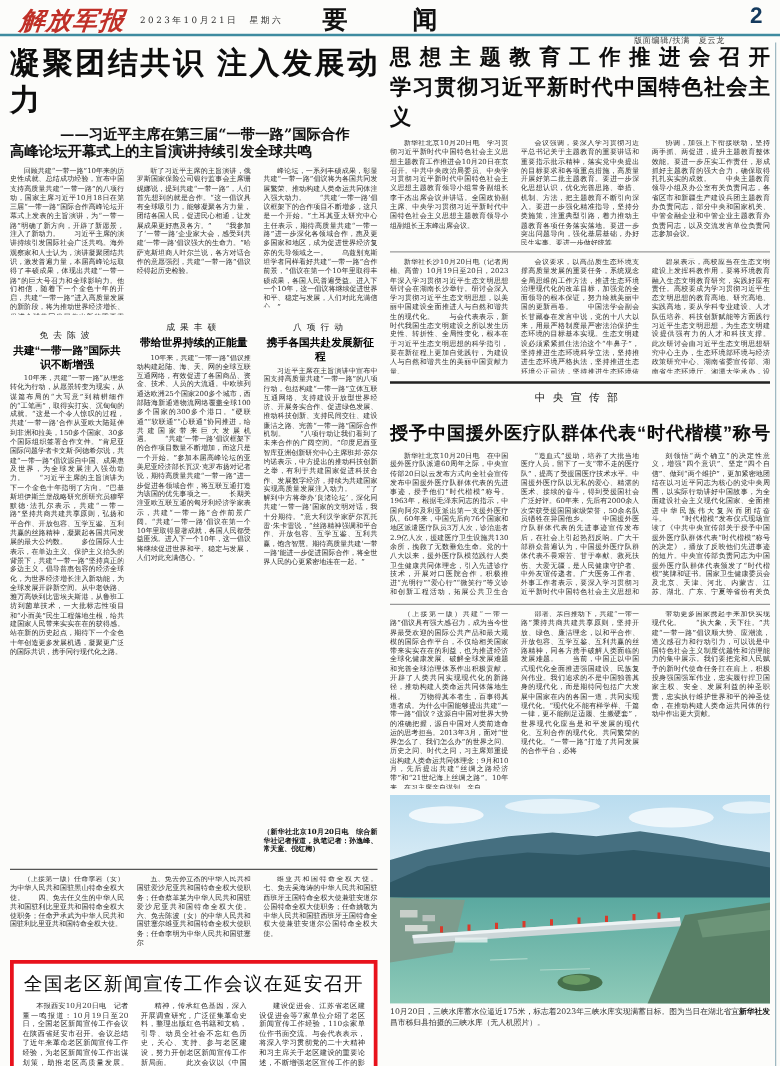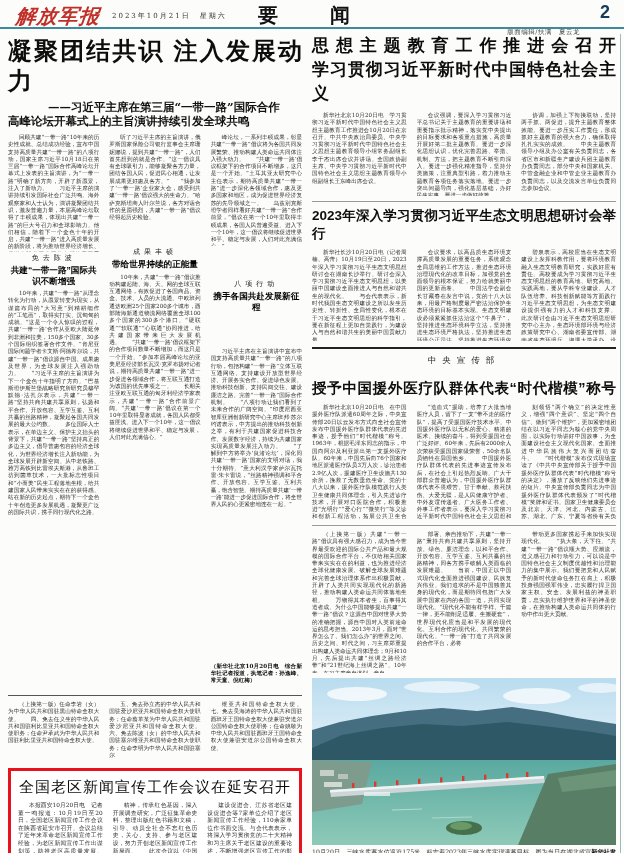--- a/index.html
+++ b/index.html
@@ -25,21 +25,21 @@
   .body-txt{font-size:5.6px;line-height:7.3px;text-align:justify;color:#2d2d2d;
             text-indent:11px;overflow:hidden;margin:0;}
   .clip{overflow:hidden;}
   
   .region-left{position:absolute;left:8px;top:34px;width:294px;}
   .h1{font-family:"Liberation Sans",sans-serif;font-weight:bold;font-size:24px;line-height:30px;
       color:#0d0d0d;text-align:justify;text-align-last:justify;margin:2px 0 4px 0;}
   .sub1{font-weight:bold;font-size:11.5px;line-height:14px;color:#111;}
   .sub1 .l1{padding-left:40px;}
   .lead-body{height:556px;margin-top:6px;}
-  .subhead{text-align:center;margin:1px 0 4px 0;}
+  .subhead{text-align:center;margin:11px 0 4px 0;}
   .subhead .kick{font-size:7px;letter-spacing:4px;color:#222;margin-bottom:2px;}
   .subhead .tt{font-family:"Liberation Sans",sans-serif;font-weight:bold;font-size:8.6px;line-height:10.5px;color:#000;}
   .endnote{font-size:5.6px;line-height:7.3px;font-weight:bold;text-align:justify;margin-top:2px;color:#111;}
   .cont-left{margin-top:4px;height:60px;}
   
   .redbox{position:relative;margin-top:7px;border:3px solid #e8121c;height:104px;padding:4px 7px 8px 7px;background:#fff;}
   .redbox-h{font-family:"Liberation Sans",sans-serif;font-weight:normal;font-size:15px;letter-spacing:1px;
             text-align:center;color:#0d0d0d;margin:3px 0 5px 0;}
   .redbox .body-txt{font-size:5.8px;line-height:7.6px;}
   
@@ -89,21 +89,21 @@
         <p class="body-txt clip" style="flex:1;">10年来，共建“一带一路”从理念转化为行动，从愿景转变为现实，从谋篇布局的“大写意”到精耕细作的“工笔画”，取得实打实、沉甸甸的成就。“这是一个令人惊叹的过程，共建‘一带一路’合作从亚欧大陆延伸到非洲和拉美，150多个国家、30多个国际组织签署合作文件。”肯尼亚国际问题学者卡文斯·阿德希尔说，共建“一带一路”倡议源自中国、成果惠及世界，为全球发展注入强劲动力。　　“习近平主席的主旨演讲为下一个金色十年指明了方向。”巴基斯坦伊斯兰堡战略研究所研究员穆罕默德·法扎尔表示，共建“一带一路”坚持共商共建共享原则，弘扬和平合作、开放包容、互学互鉴、互利共赢的丝路精神，凝聚起各国共同发展的最大公约数。　　多位国际人士表示，在单边主义、保护主义抬头的背景下，共建“一带一路”坚持真正的多边主义，倡导普惠包容的经济全球化，为世界经济增长注入新动能，为全球发展开辟新空间。从中老铁路、雅万高铁到比雷埃夫斯港，从鲁班工坊到菌草技术，一大批标志性项目和“小而美”民生工程落地生根，给共建国家人民带来实实在在的获得感。站在新的历史起点，期待下一个金色十年创造更多发展机遇，凝聚更广泛的国际共识，携手同行现代化之路。</p>
       </div>
       <div class="col" style="display:flex;flex-direction:column;">
         <p class="body-txt clip" style="height:112px;">听了习近平主席的主旨演讲，俄罗斯国家保险公司银行监事会主席珊妮娜说，提到共建“一带一路”，人们首先想到的就是合作。“这一倡议具有全球吸引力，能够凝聚各方力量，团结各国人民，促进民心相通，让发展成果更好惠及各方。”　　“我参加了‘一带一路’企业家大会，感受到共建‘一带一路’倡议强大的生命力。”哈萨克斯坦商人叶尔兰说，各方对话合作的意愿强烈，共建“一带一路”倡议经得起历史检验。</p>
         <div class="subhead">
           <div class="kick">成果丰硕</div>
           <div class="tt">带给世界持续的正能量</div>
         </div>
         <p class="body-txt clip" style="flex:1;">10年来，共建“一带一路”倡议推动构建起陆、海、天、网的全球互联互通网络，有效促进了各国商品、资金、技术、人员的大流通。中欧班列通达欧洲25个国家200多个城市，西部陆海新通道物流网络覆盖全球100多个国家的300多个港口。“硬联通”“软联通”“心联通”协同推进，给共建国家带来巨大发展机遇。　　“共建‘一带一路’倡议框架下的合作项目数量不断增加，而这只是一个开始。”参加本届高峰论坛的亚美尼亚经济部长瓦汉·克罗布扬对记者说，期待高质量共建“一带一路”进一步促进各领域合作，将互联互通打造为该国的优先事项之一。　　长期关注亚欧互联互通的匈牙利经济学家表示，共建“一带一路”合作前景广阔。“共建‘一带一路’倡议在第一个10年里取得显著成就，各国人民都受益匪浅。进入下一个10年，这一倡议将继续促进世界和平、稳定与发展，人们对此充满信心。”</p>
       </div>
-      <div class="col" style="display:flex;flex-direction:column;gap:32px;">
+      <div class="col" style="display:flex;flex-direction:column;">
         <p class="body-txt clip" style="height:112px;">峰论坛，一系列丰硕成果，彰显共建“一带一路”倡议将为各国共同发展繁荣、推动构建人类命运共同体注入强大动力。　　“共建‘一带一路’倡议框架下的合作项目不断增多，这只是一个开始。”土耳其亚太研究中心主任表示，期待高质量共建“一带一路”进一步深化各领域合作，惠及更多国家和地区，成为促进世界经济复苏的先导领域之一。　　乌兹别克斯坦学者同样看好共建“一带一路”合作前景，“倡议在第一个10年里取得丰硕成果，各国人民普遍受益。进入下一个10年，这一倡议将继续促进世界和平、稳定与发展，人们对此充满信心。”</p>
         <div class="subhead">
           <div class="kick">八项行动</div>
           <div class="tt">携手各国共赴发展新征程</div>
         </div>
         <p class="body-txt clip" style="flex:1;">习近平主席在主旨演讲中宣布中国支持高质量共建“一带一路”的八项行动，包括构建“一带一路”立体互联互通网络、支持建设开放型世界经济、开展务实合作、促进绿色发展、推动科技创新、支持民间交往、建设廉洁之路、完善“一带一路”国际合作机制。　　“八项行动让我们看到了未来合作的广阔空间。”印度尼西亚智库亚洲创新研究中心主席班邦·苏尔约诺表示，中方提出的推动科技创新之举，有利于共建国家促进科技合作、发展数字经济，持续为共建国家实现高质量发展注入动力。　　“了解到中方将举办‘良渚论坛’，深化同共建‘一带一路’国家的文明对话，我十分期待。”意大利汉学家萨尔瓦托雷·朱卡雷说，“丝路精神强调和平合作、开放包容、互学互鉴、互利共赢，饱含智慧。期待高质量共建‘一带一路’能进一步促进国际合作，将全世界人民的心更紧密地连在一起。”</p>
         <p class="endnote">（新华社北京10月20日电　综合新华社记者报道，执笔记者：孙逸峰、常天童、倪红梅）</p>
       </div>
     </div>
 
@@ -133,21 +133,20 @@
       <div>学习贯彻习近平新时代中国特色社会主义</div>
     </div>
     <div class="cols story-body" style="height:84px;">
       <p class="body-txt clip col">新华社北京10月20日电　学习贯彻习近平新时代中国特色社会主义思想主题教育工作推进会10月20日在京召开。中共中央政治局委员、中央学习贯彻习近平新时代中国特色社会主义思想主题教育领导小组常务副组长李干杰出席会议并讲话。全国政协副主席、中央学习贯彻习近平新时代中国特色社会主义思想主题教育领导小组副组长王东峰出席会议。</p>
       <p class="body-txt clip col">会议强调，要深入学习贯彻习近平总书记关于主题教育的重要讲话和重要指示批示精神，落实党中央提出的目标要求和各项重点措施，高质量开展好第二批主题教育。要进一步深化思想认识，优化完善思路、举措、机制、方法，把主题教育不断引向深入。要进一步强化精准指导，坚持分类施策，注重典型引路，着力推动主题教育各项任务落实落地。要进一步突出问题导向，强化基层基础，办好民生实事。要进一步做好统筹</p>
       <p class="body-txt clip col">协调，加强上下衔接联动，坚持两手抓、两促进，提升主题教育整体效能。要进一步压实工作责任，形成抓好主题教育的强大合力，确保取得扎扎实实的成效。　　中央主题教育领导小组及办公室有关负责同志，各省区市和新疆生产建设兵团主题教育办负责同志，部分中央和国家机关、中管金融企业和中管企业主题教育办负责同志，以及交流发言单位负责同志参加会议。</p>
     </div>
 
     <div class="rule-thin" style="background:#999;"></div>
 
-    <div class="h3">2023年深入学习贯彻习近平生态文明思想研讨会举行</div>
     <div class="cols story-body" style="height:92px;">
       <p class="body-txt clip col">新华社长沙10月20日电（记者周楠、高蕾）10月19日至20日，2023年深入学习贯彻习近平生态文明思想研讨会在湖南长沙举行。研讨会深入学习贯彻习近平生态文明思想，以美丽中国建设全面推进人与自然和谐共生的现代化。　　与会代表表示，新时代我国生态文明建设之所以发生历史性、转折性、全局性变化，根本在于习近平生态文明思想的科学指引，要在新征程上更加自觉践行，为建设人与自然和谐共生的美丽中国贡献力量。</p>
       <p class="body-txt clip col">会议要求，以高品质生态环境支撑高质量发展的重要任务，系统观念全局思维的工作方法，推进生态环境治理现代化的改革目标，加强党的全面领导的根本保证，努力绘就美丽中国的更新画卷。　　中国法学会副会长甘藏春在发言中说，党的十八大以来，用最严格制度最严密法治保护生态环境的目标基本实现。生态文明建设必须紧紧抓住法治这个“牛鼻子”，坚持推进生态环境科学立法，坚持推进生态环境严格执法，坚持推进生态环境公正司法，坚持推进生态环境依法治理。　　湖南省政协副主席、湘潭大学校长潘</p>
       <p class="body-txt clip col">碧泉表示，高校应当在生态文明建设上发挥科教作用，要将环境教育融入生态文明教育研究，实践好应有责任。高校要成为学习贯彻习近平生态文明思想的教育高地、研究高地、实践高地，要从学科专业建设、人才队伍培养、科技创新赋能等方面践行习近平生态文明思想，为生态文明建设提供强有力的人才和科技支撑。　　此次研讨会由习近平生态文明思想研究中心主办，生态环境部环境与经济政策研究中心、湖南省委宣传部、湖南省生态环境厅、湘潭大学承办，设主论坛和4个平行分论坛。</p>
     </div>
 
     <div class="rule-thick"></div>
 
     <div class="kicker">中央宣传部</div>
     <div class="h4">授予中国援外医疗队群体代表“时代楷模”称号</div>

